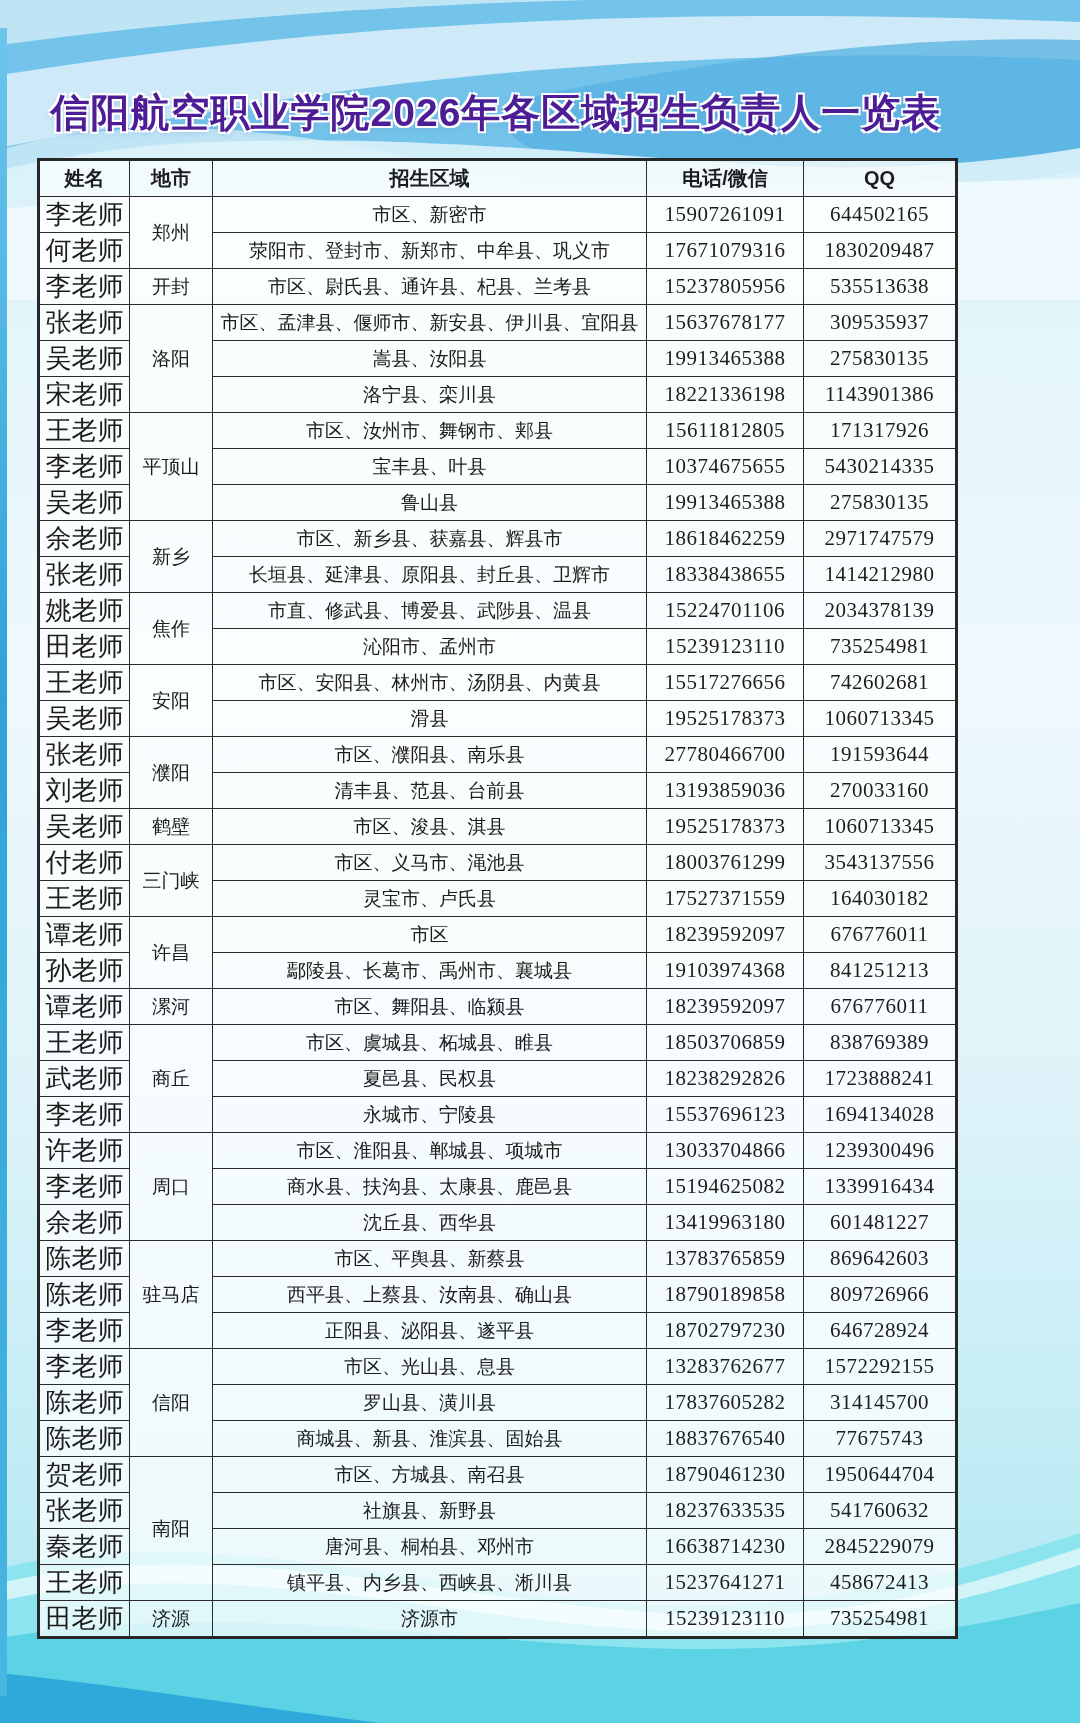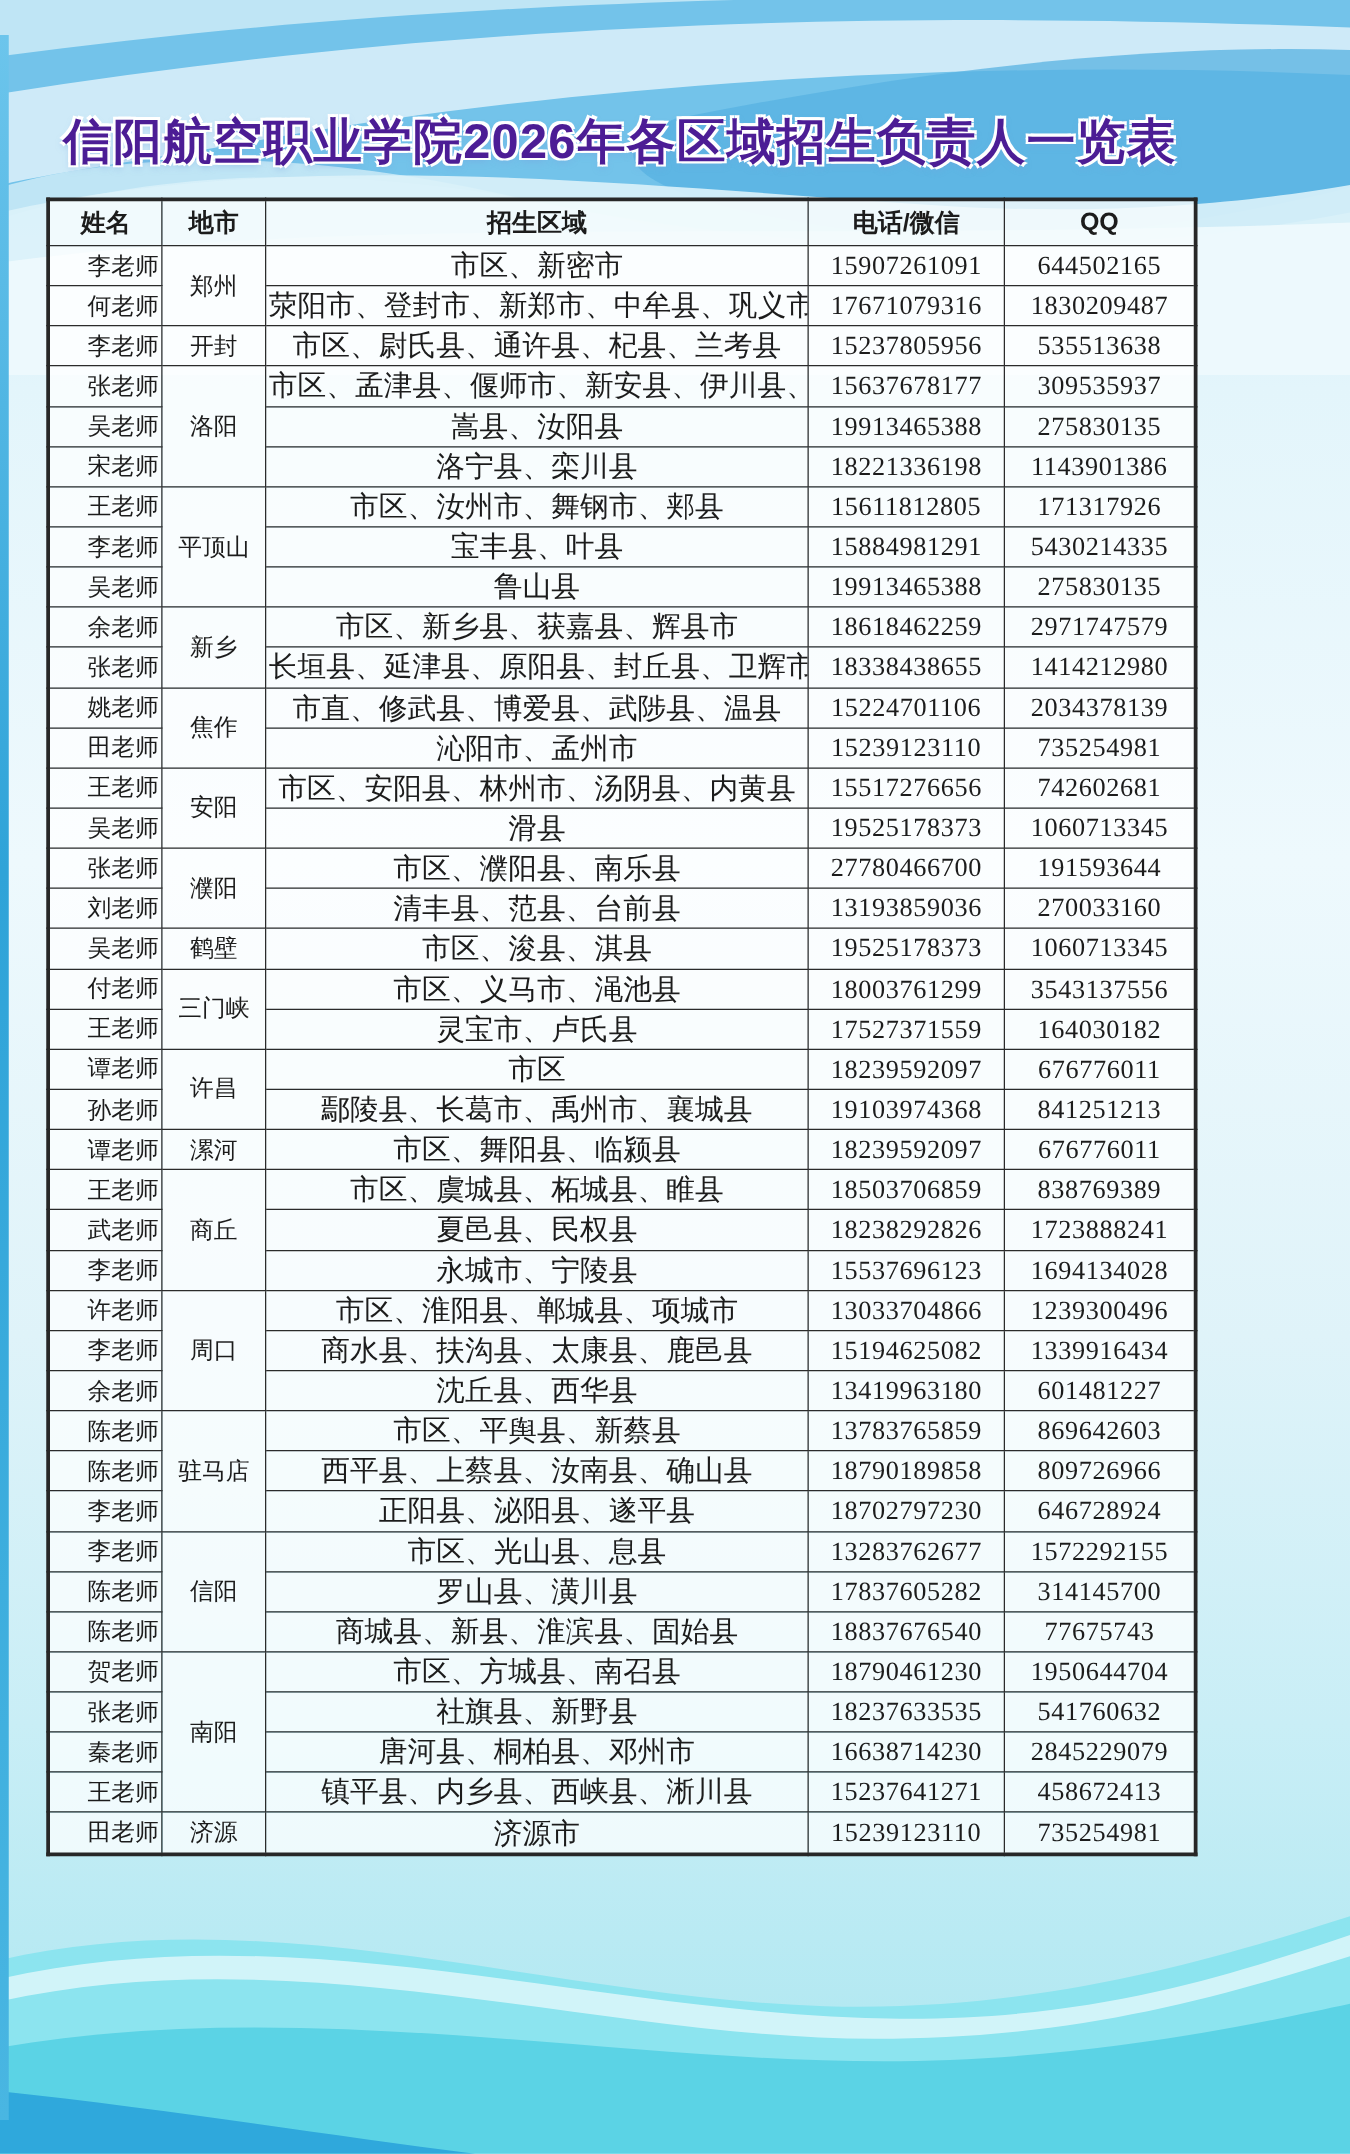--- a/index.html
+++ b/index.html
@@ -28,23 +28,23 @@
     border:3px solid #272727;
   }
   .roster th,.roster td{
     border:1.6px solid #2b2b2b;text-align:center;vertical-align:middle;
     background:rgba(255,255,255,.74);color:#1c1c1c;
     padding:0 2px;overflow:hidden;white-space:nowrap;
   }
   .roster thead tr{height:37px;}
   .roster tbody tr{height:32px;}
   .roster th{font-size:20px;font-weight:bold;background:rgba(244,251,253,.85);text-align:center;}
-  td.name-cell{font-size:19px;text-align:right;}
+  td.name-cell{font-size:26px;}
   td.city-cell{font-size:19px;font-family:Liberation Serif, serif;}
-  td.area-cell{font-size:23px;}
+  td.area-cell{font-size:19px;}
   td.phone-cell,td.qq-cell{
     font-size:21px;font-family:"Liberation Serif","DejaVu Serif",serif;
     letter-spacing:.5px;
   }
 </style>
 </head>
 <body>
 
 <svg id="top-waves" class="wave-svg" width="1080" height="300" viewBox="0 0 1080 300">
   <path d="M0,0 H1080 V210 C880,250 700,225 540,185 C360,140 180,120 0,175 Z" fill="#bfe5f5"></path>
@@ -127,21 +127,21 @@
         <tr>
           <td class="name-cell">王老师</td>
           <td class="city-cell" rowspan="3">平顶山</td>
           <td class="area-cell">市区、汝州市、舞钢市、郏县</td>
           <td class="phone-cell">15611812805</td>
           <td class="qq-cell">171317926</td>
         </tr>
         <tr>
           <td class="name-cell">李老师</td>
           <td class="area-cell">宝丰县、叶县</td>
-          <td class="phone-cell">15884981291</td>
+          <td class="phone-cell">10374675655</td>
           <td class="qq-cell">5430214335</td>
         </tr>
         <tr>
           <td class="name-cell">吴老师</td>
           <td class="area-cell">鲁山县</td>
           <td class="phone-cell">19913465388</td>
           <td class="qq-cell">275830135</td>
         </tr>
         <tr>
           <td class="name-cell">余老师</td>

